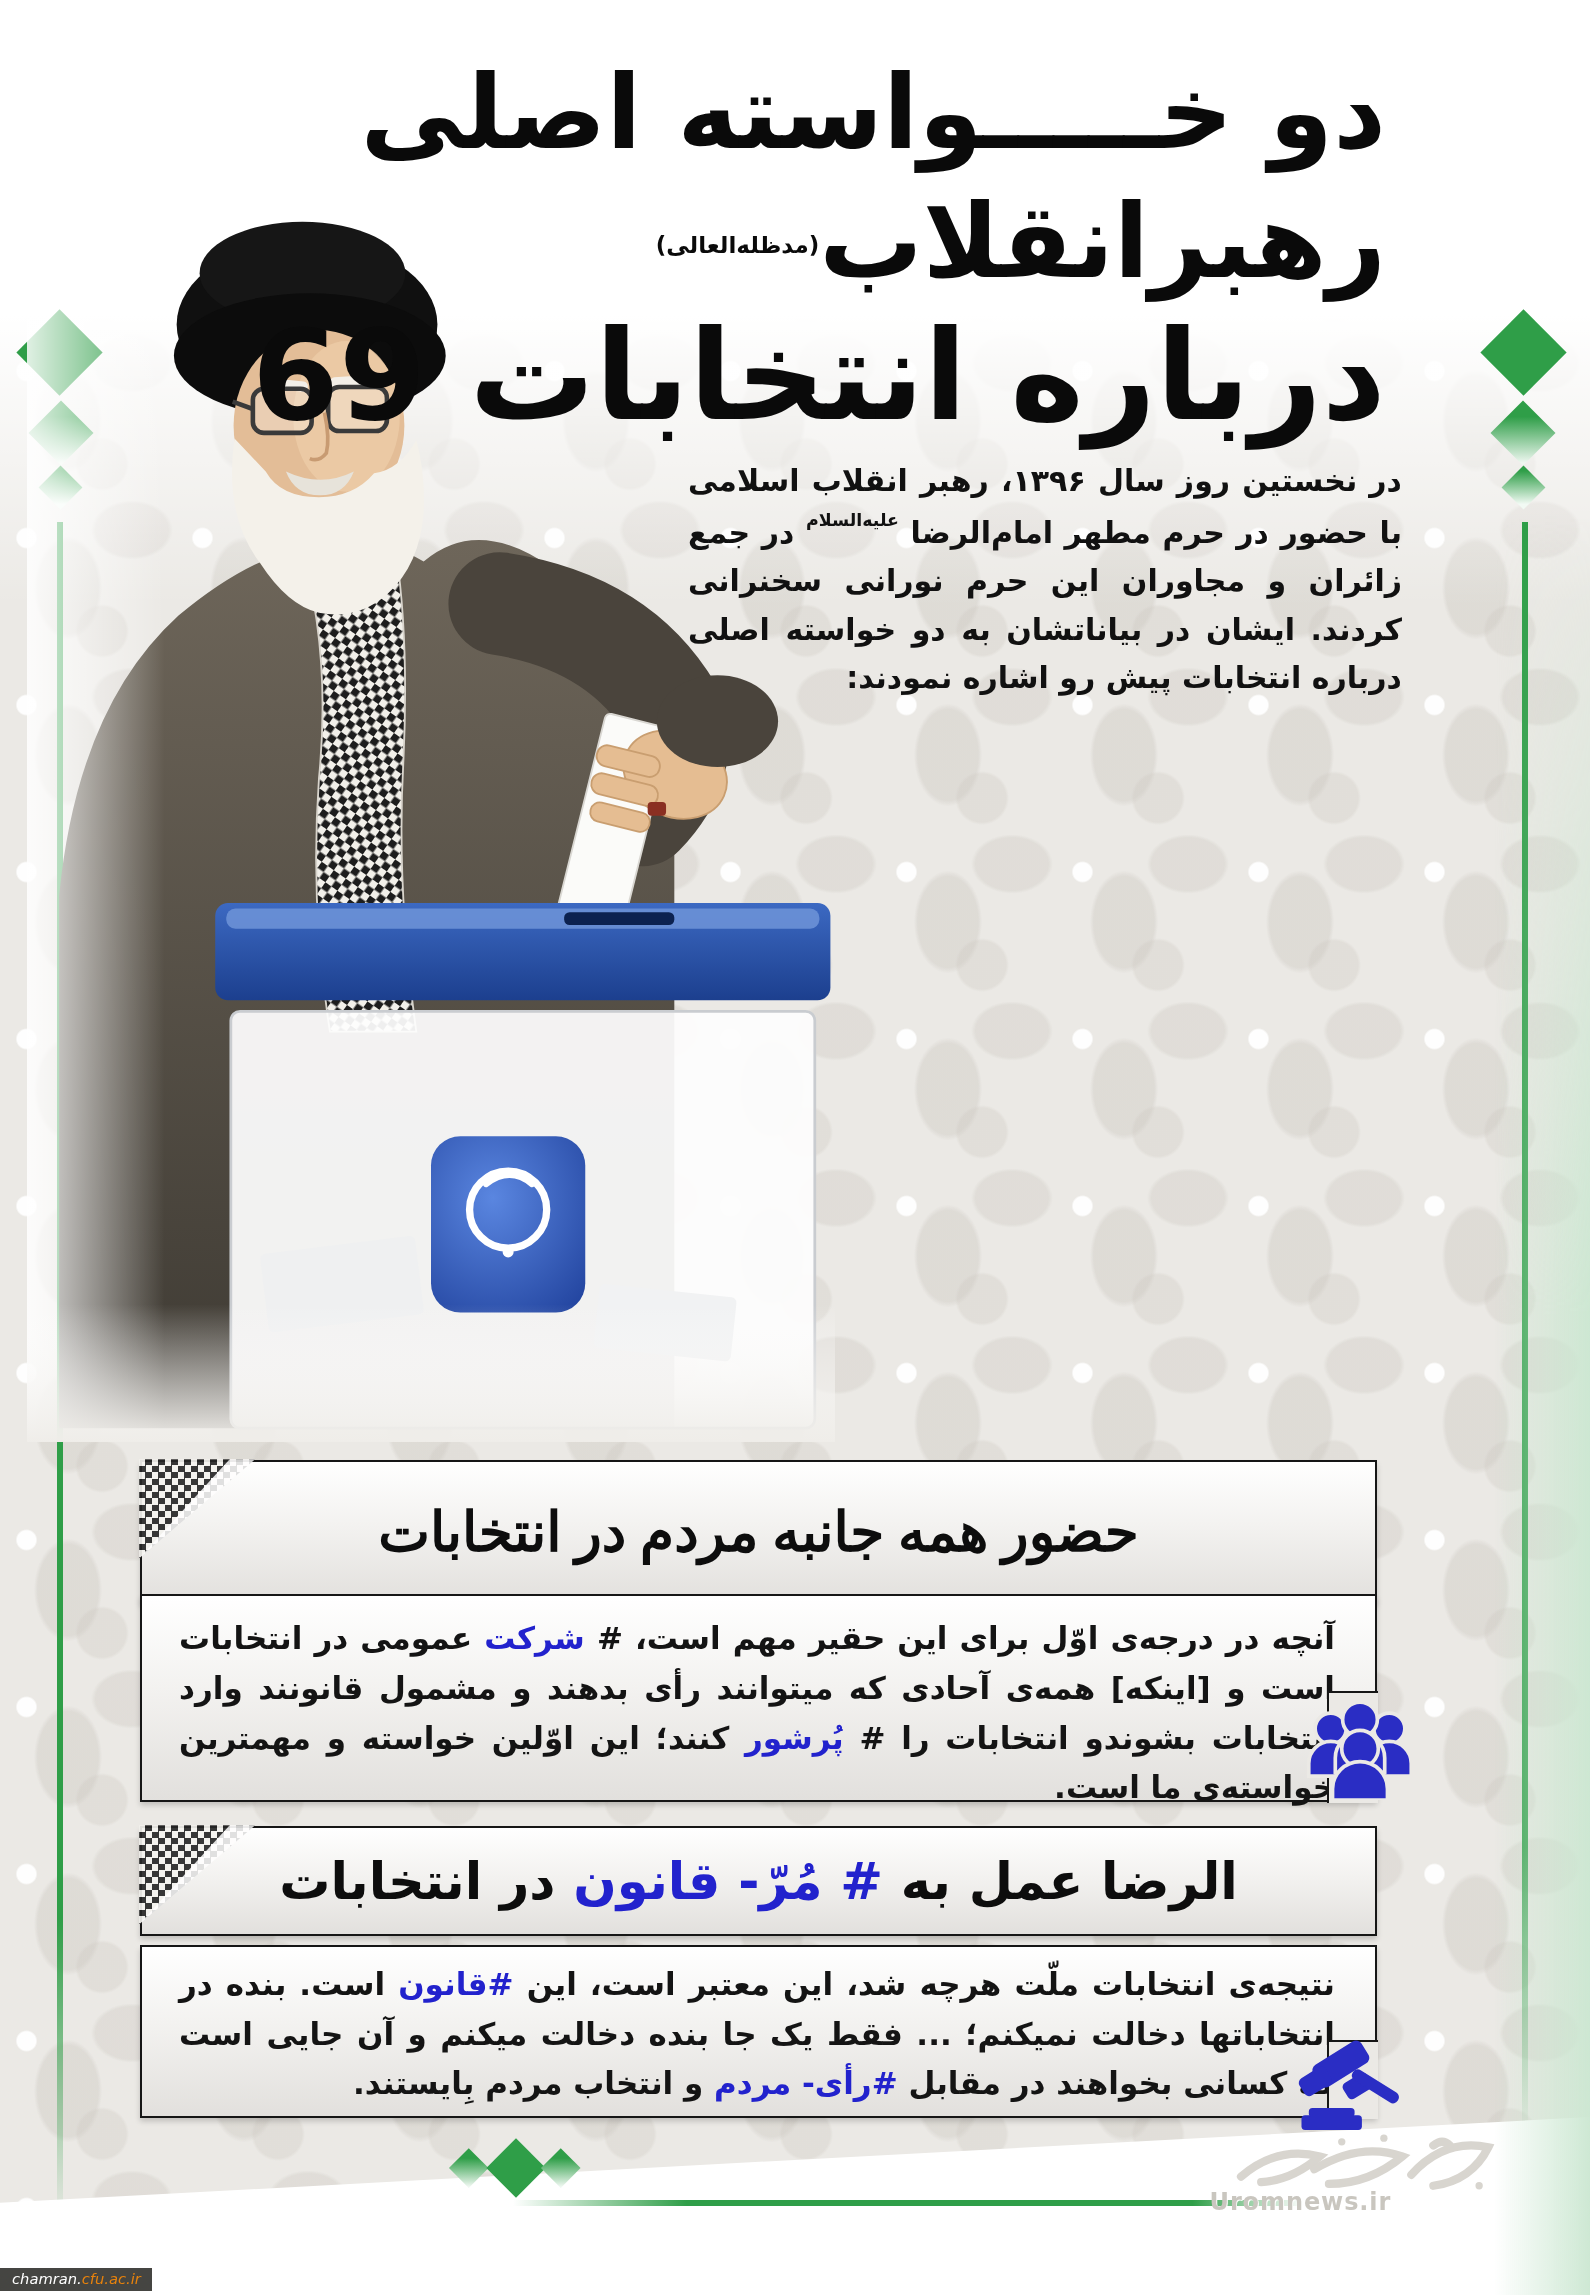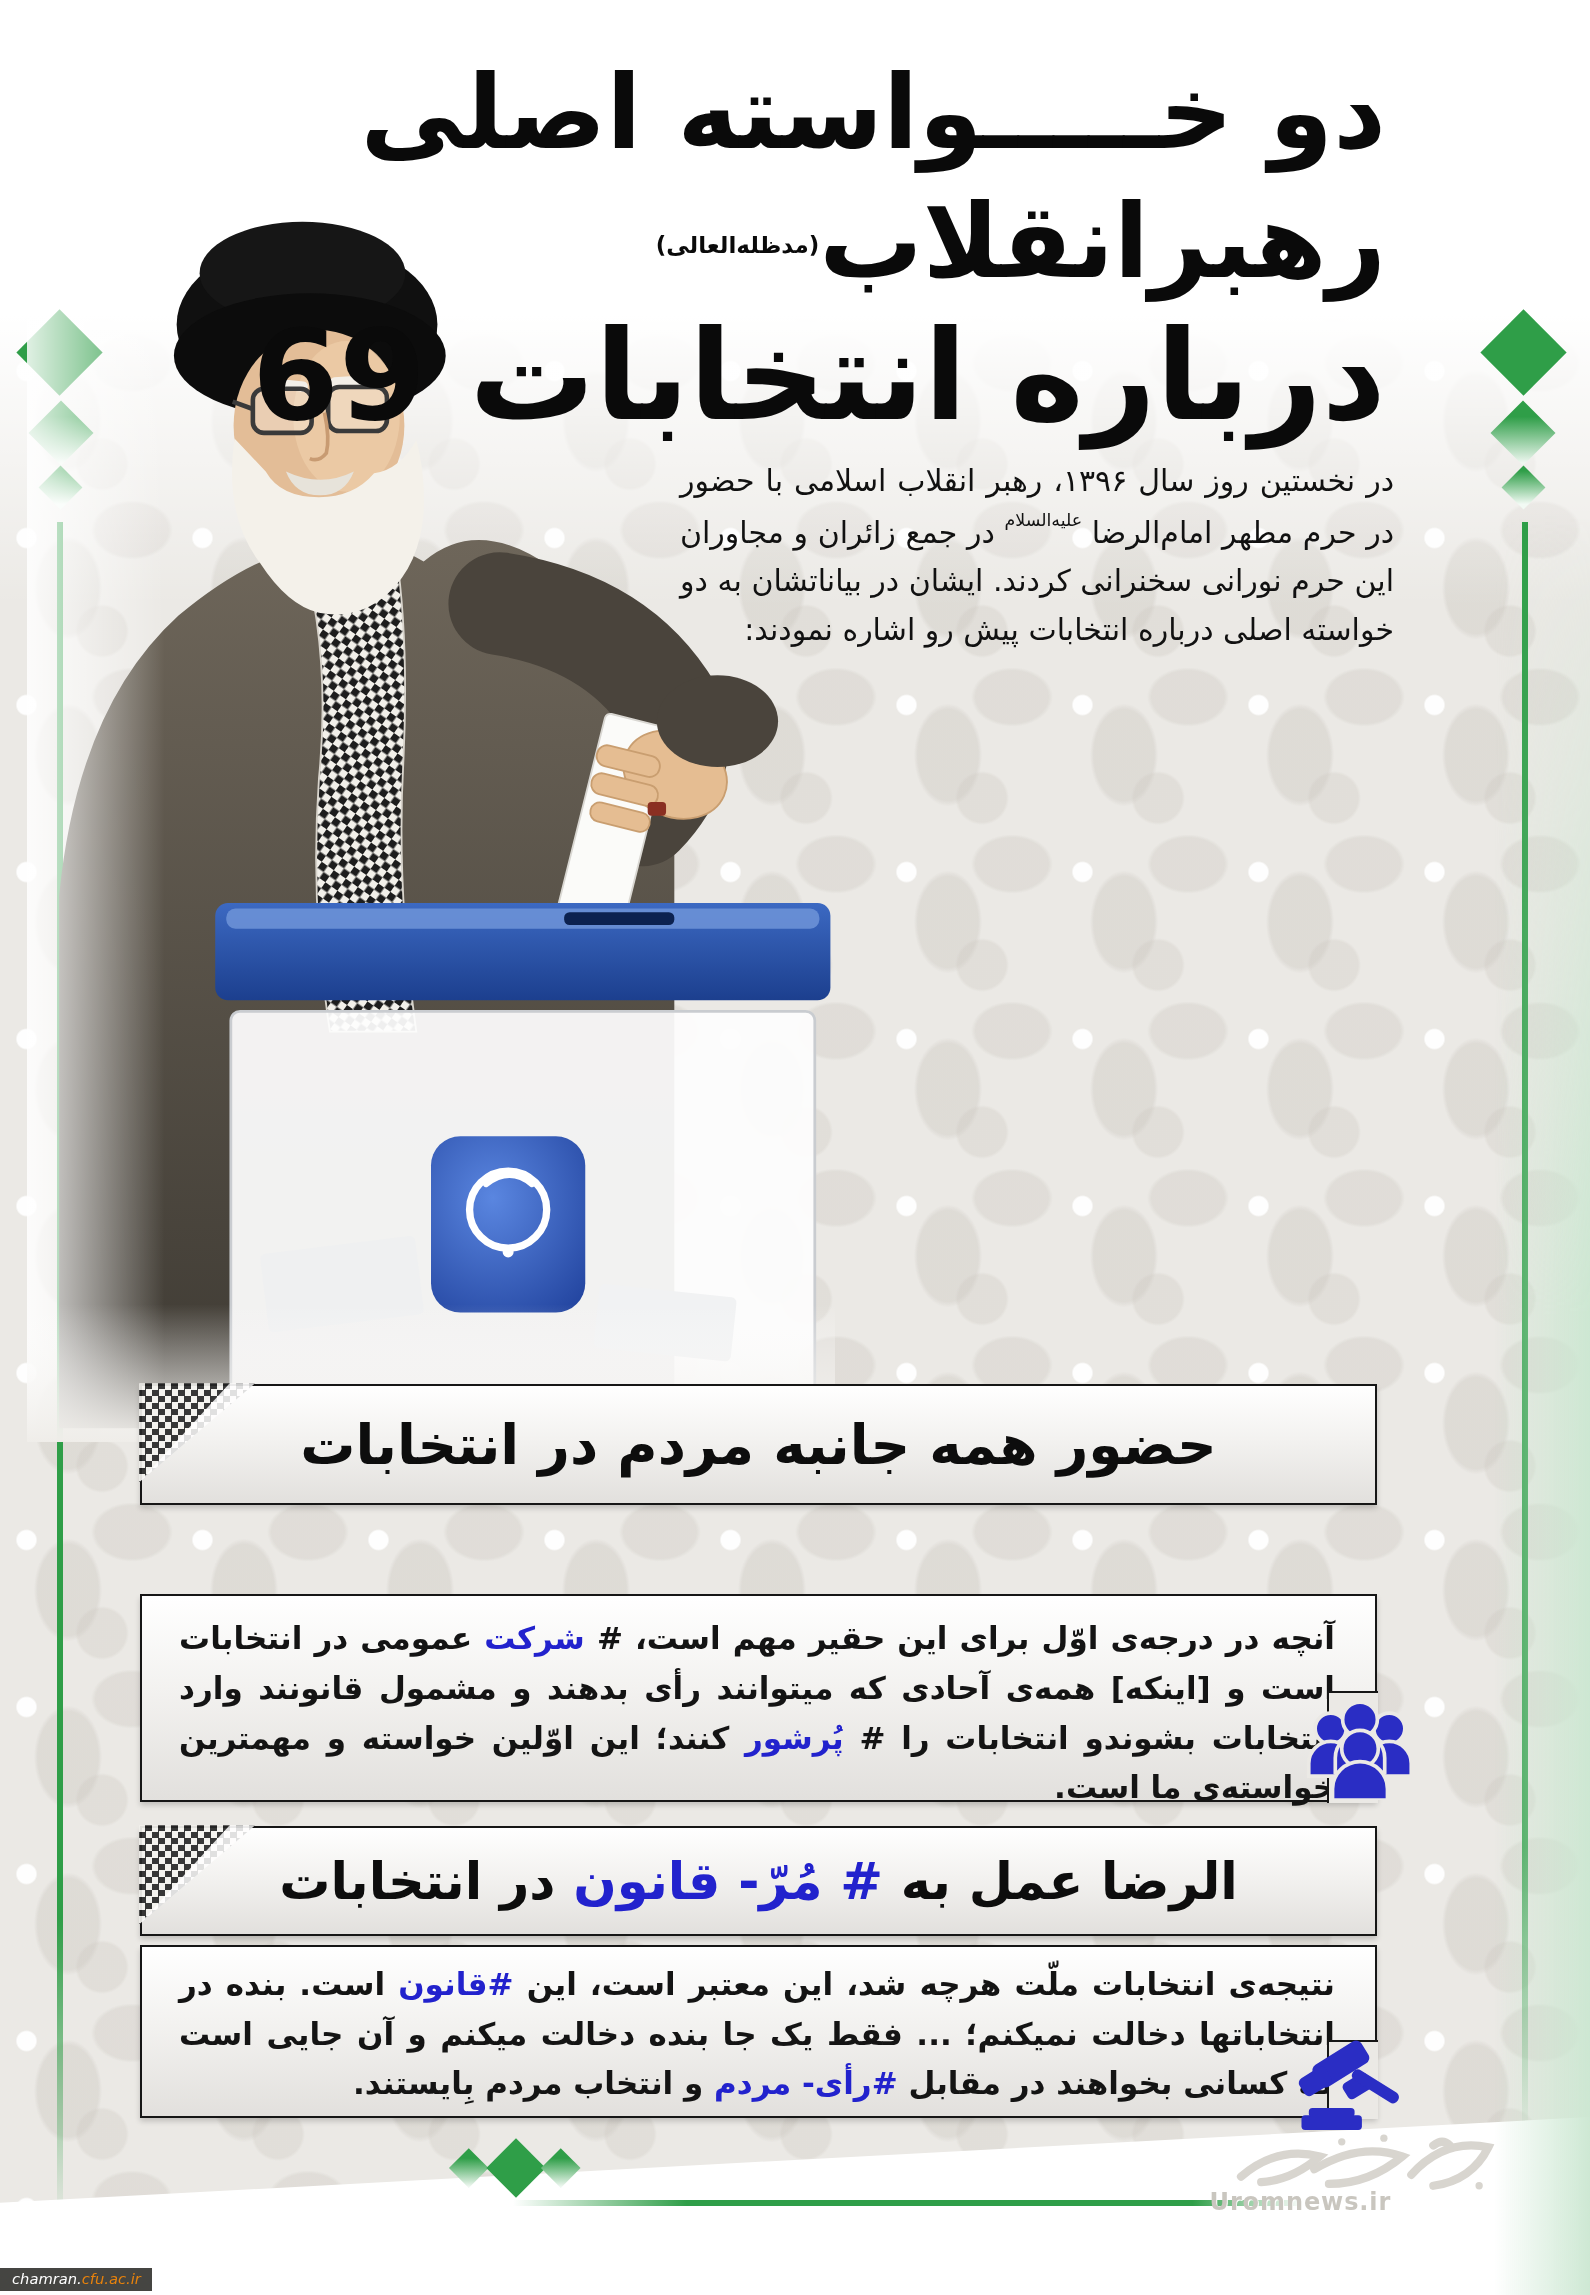--- a/index.html
+++ b/index.html
@@ -39,22 +39,22 @@
   .hline{position:absolute;height:5.5px;z-index:4;
     background:linear-gradient(to left,rgba(47,158,72,0),var(--green) 14%,var(--green) 78%,rgba(47,158,72,0));}
 
   
   .title{position:absolute;top:48px;right:204px;z-index:5;text-align:right;color:#0a0a0a;}
   .title .l1{font-size:103px;font-weight:bold;line-height:1.25;letter-spacing:-1.8px;}
   .title .l1 sup{font-size:23px;font-weight:bold;vertical-align:85%;letter-spacing:0;}
   .title .l2{font-size:125px;font-weight:bold;line-height:1.1;margin-top:1.8px;}
 
   
-  .intro{position:absolute;top:457px;right:196px;width:714px;z-index:5;
-    font-size:30px;font-weight:normal;color:#111;line-height:1.62;text-align:justify;}
+  .intro{position:absolute;top:457px;right:188px;width:714px;z-index:5;
+    font-size:30px;font-weight:bold;color:#111;line-height:1.62;text-align:justify;}
   .intro sup{font-size:17.4px;vertical-align:60%;}
 
   
   .panel{position:absolute;left:141px;width:1237px;z-index:6;border:2.8px solid var(--border);
     background:linear-gradient(180deg,#ffffff 0%,#f3f2f0 45%,#e2e0dd 100%);
     box-shadow:0 3.7px 5.5px rgba(0,0,0,.18);}
   .panel.heading{display:flex;align-items:center;justify-content:center;}
   .h-text{font-size:55px;font-weight:bold;color:#0d0d0d;text-align:center;}
   .h-text .accent{color:var(--accent_blue);}
   .corner-orn{position:absolute;left:-2.8px;top:-2.8px;width:116px;height:99px;
@@ -195,21 +195,21 @@
     <div class="l1"><span>دو خـــــواسته اصلی رهبرانقلاب</span><sup>(مدظله‌العالی)</sup></div>
     <div class="l2">درباره انتخابات 69</div>
   </div>
 
   <p class="intro">
     <span>در نخستین روز سال ۱۳۹۶، رهبر انقلاب اسلامی با حضور در حرم مطهر امام‌الرضا</span>
     <sup>علیه‌السلام</sup>
     <span>در جمع زائران و مجاوران این حرم نورانی سخنرانی کردند. ایشان در بیاناتشان به دو خواسته اصلی درباره انتخابات پیش رو اشاره نمودند:</span>
   </p>
 
-  <div class="panel heading" style="top:1384px;height:121px;">
+  <div class="panel heading" style="top:1460px;height:144px;font-family:Liberation Serif, serif;">
     <div class="corner-orn"></div>
     <div class="h-text"><span>حضور همه جانبه مردم در انتخابات</span></div>
   </div>
 
   <div class="panel" style="top:1594px;height:208px;">
     <p class="b-text"><span>آنچه در درجه‌ی اوّل برای این حقیر مهم است، # </span><span class="accent">شرکت</span><span> عمومی در انتخابات است و [اینکه] همه‌ی آحادی که میتوانند رأی بدهند و مشمول قانونند وارد انتخابات بشوندو انتخابات را # </span><span class="accent">پُرشور</span><span> کنند؛ این اوّلین خواسته و مهمترین خواسته‌ی ما است.</span></p>
     <div class="notch n1"></div>
   </div>
   <div class="icon-holder" style="left:1302px;top:1692px;">
     <svg width="118" height="108" viewBox="0 0 128 118" aria-hidden="true">

